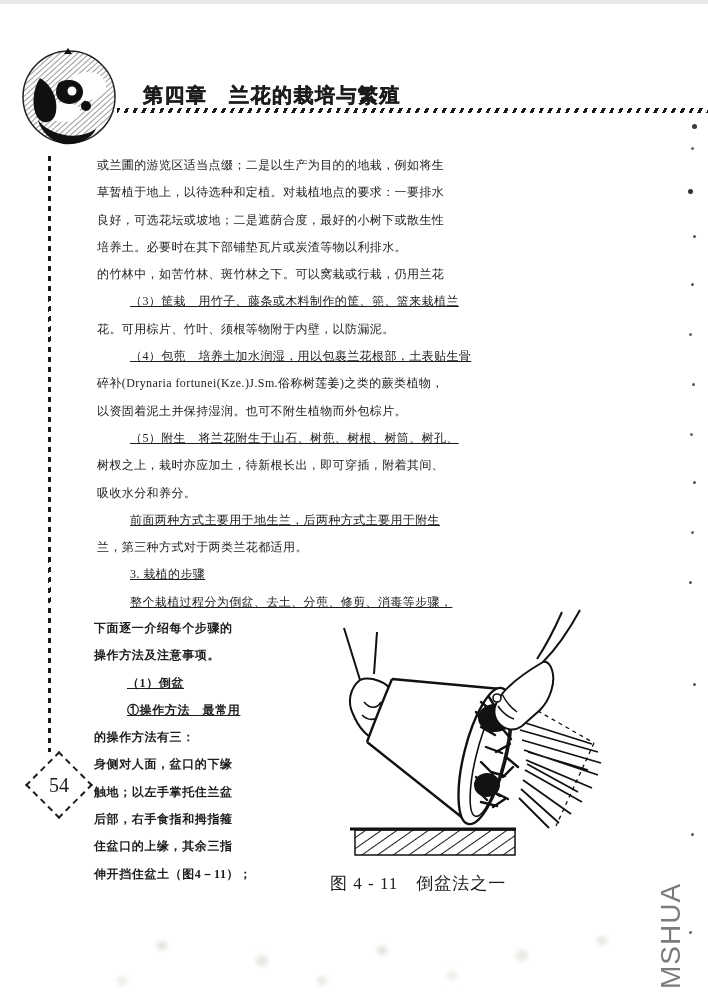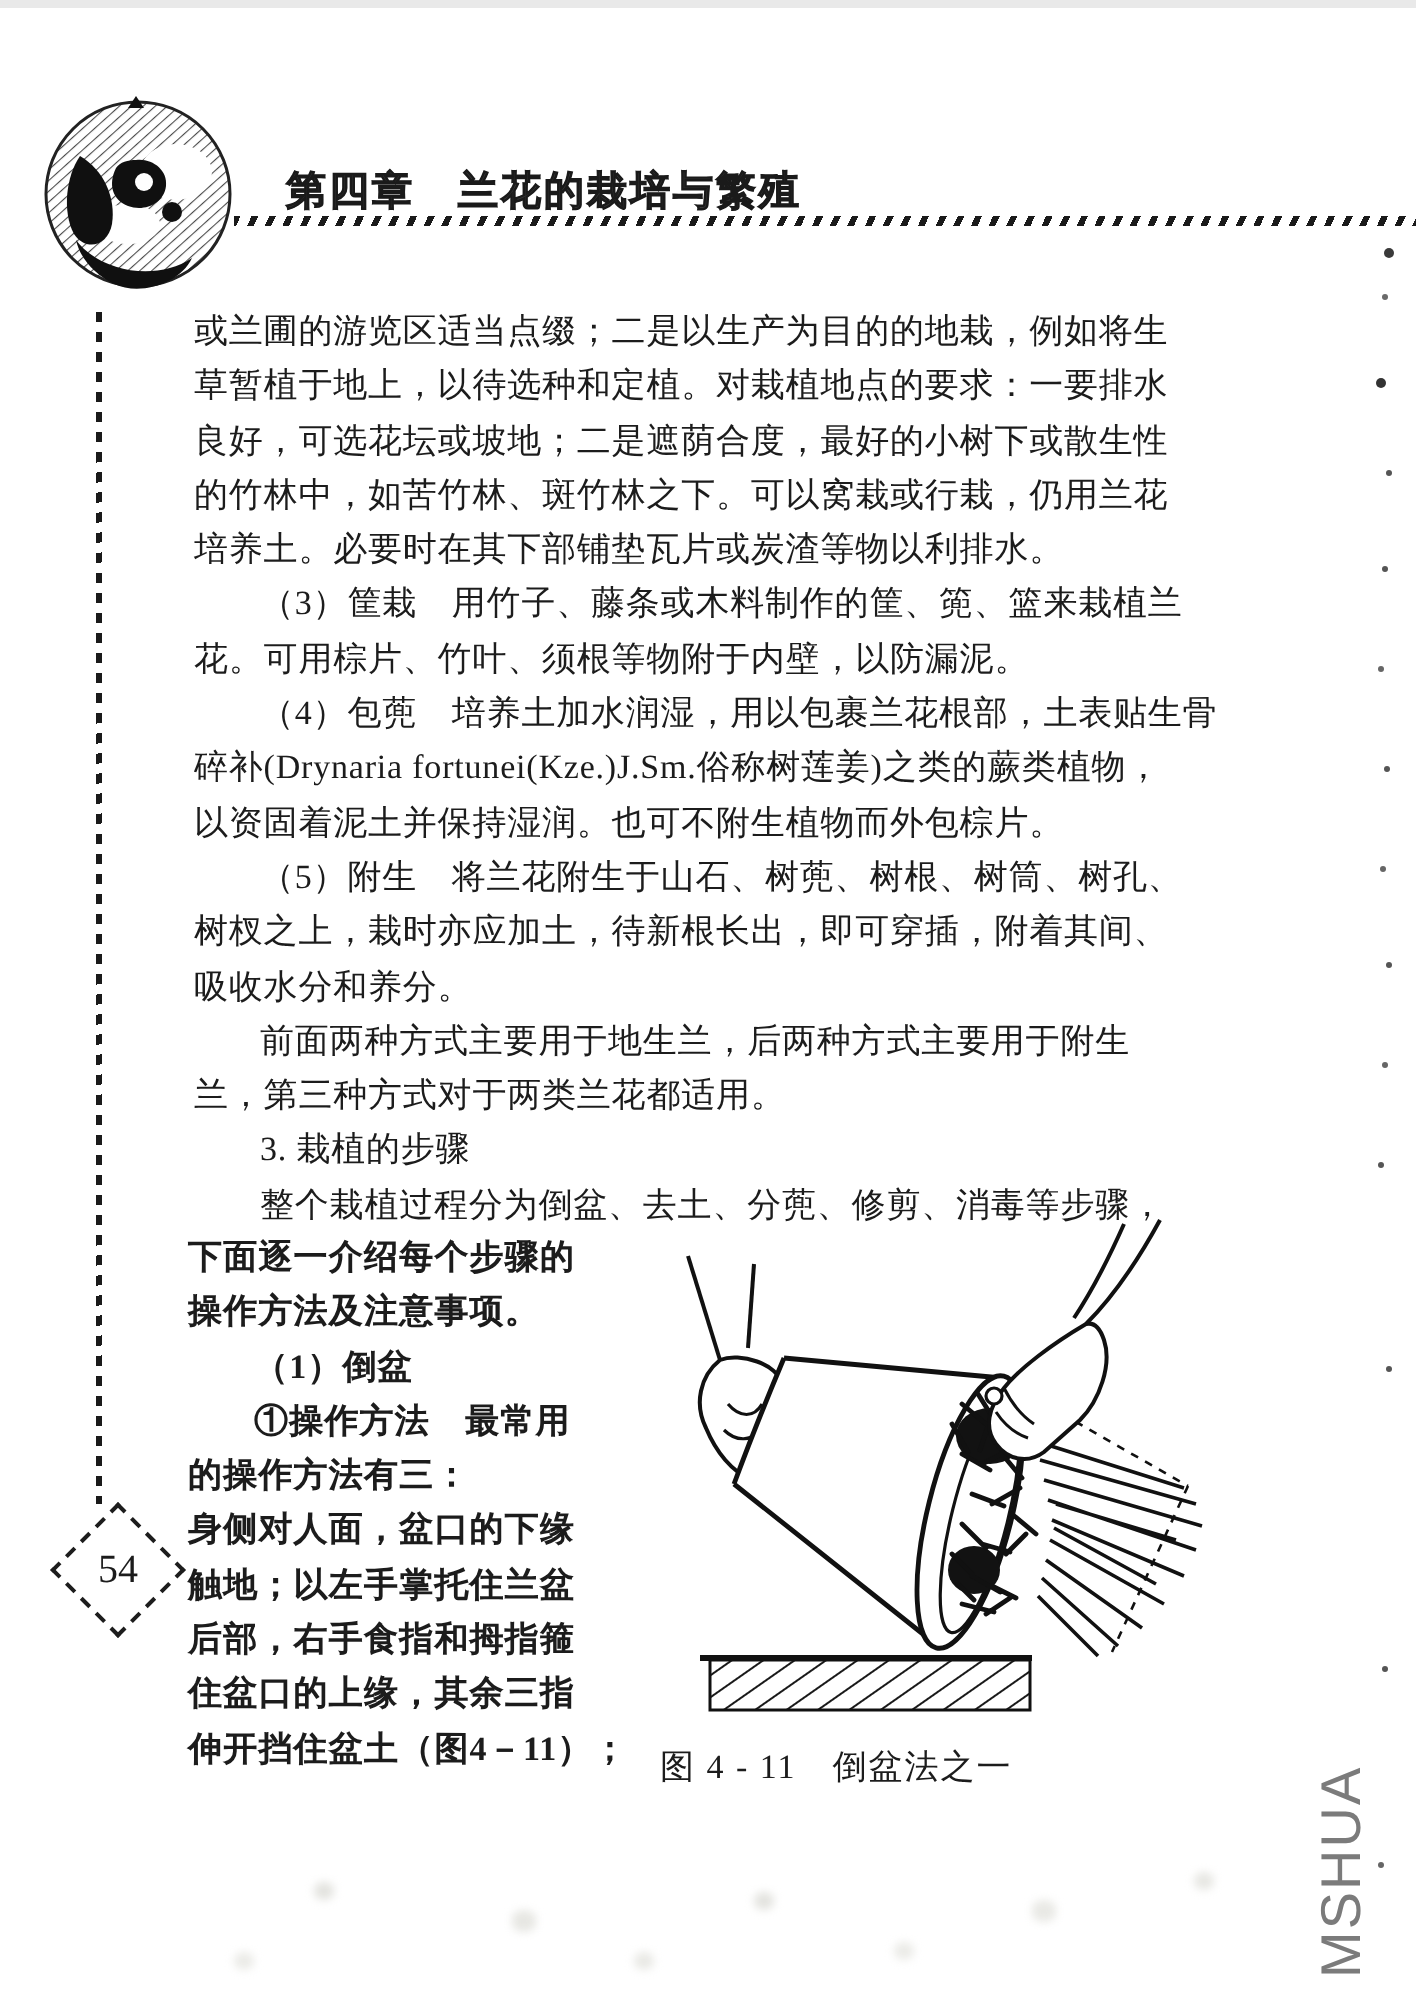--- a/index.html
+++ b/index.html
@@ -29,22 +29,22 @@
     border:2px dashed #1d1d1d;transform:rotate(45deg);background:#fff;
   }
   .page-badge span{
     position:absolute;left:0;top:0;width:44px;height:44px;
     transform:rotate(-45deg);display:flex;align-items:center;justify-content:center;
     font-size:20px;color:#1c1c1c;
   }
   
   .body-block{position:absolute;left:97px;top:148px;width:575px;}
   .left-block{position:absolute;left:94px;top:611px;width:242px;}
-  .tline{height:27.3px;line-height:27.3px;font-size:17px;letter-spacing:0.4px;white-space:nowrap;}
-  .tline.ind{padding-left:33px;}
+  .tline{height:27.3px;line-height:27.3px;font-size:12px;letter-spacing:0.4px;white-space:nowrap;}
+  .tline.ind{padding-left:33px;text-decoration:underline;}
   .left-block .tline{font-weight:600;letter-spacing:0.6px;}
   
   .figure{position:absolute;left:330px;top:598px;width:350px;height:262px;}
   .figure-caption{
     position:absolute;left:330px;top:868px;width:285px;text-align:left;
     font-size:17px;letter-spacing:1px;color:#1c1c1c;white-space:nowrap;
   }
   
   .watermark{
     position:absolute;left:655px;top:985px;width:132px;height:40px;
@@ -102,22 +102,22 @@
 
   <div class="margin-line"></div>
   <div class="page-badge">
     <span>54</span>
   </div>
 
   <div class="body-block">
       <div class="tline">或兰圃的游览区适当点缀；二是以生产为目的的地栽，例如将生</div>
       <div class="tline">草暂植于地上，以待选种和定植。对栽植地点的要求：一要排水</div>
       <div class="tline">良好，可选花坛或坡地；二是遮荫合度，最好的小树下或散生性</div>
+      <div class="tline">培养土。必要时在其下部铺垫瓦片或炭渣等物以利排水。</div>
       <div class="tline">的竹林中，如苦竹林、斑竹林之下。可以窝栽或行栽，仍用兰花</div>
-      <div class="tline">培养土。必要时在其下部铺垫瓦片或炭渣等物以利排水。</div>
       <div class="tline ind">（3）筐栽　用竹子、藤条或木料制作的筐、篼、篮来栽植兰</div>
       <div class="tline">花。可用棕片、竹叶、须根等物附于内壁，以防漏泥。</div>
       <div class="tline ind">（4）包蔸　培养土加水润湿，用以包裹兰花根部，土表贴生骨</div>
       <div class="tline">碎补(Drynaria fortunei(Kze.)J.Sm.俗称树莲姜)之类的蕨类植物，</div>
       <div class="tline">以资固着泥土并保持湿润。也可不附生植物而外包棕片。</div>
       <div class="tline ind">（5）附生　将兰花附生于山石、树蔸、树根、树筒、树孔、</div>
       <div class="tline">树杈之上，栽时亦应加土，待新根长出，即可穿插，附着其间、</div>
       <div class="tline">吸收水分和养分。</div>
       <div class="tline ind">前面两种方式主要用于地生兰，后两种方式主要用于附生</div>
       <div class="tline">兰，第三种方式对于两类兰花都适用。</div>

